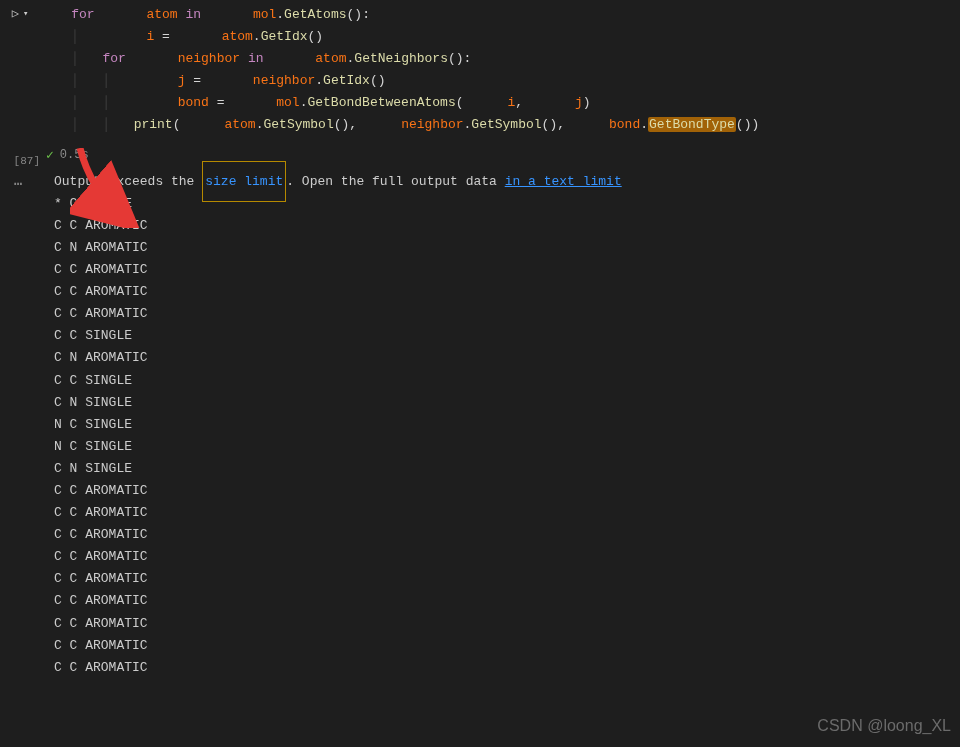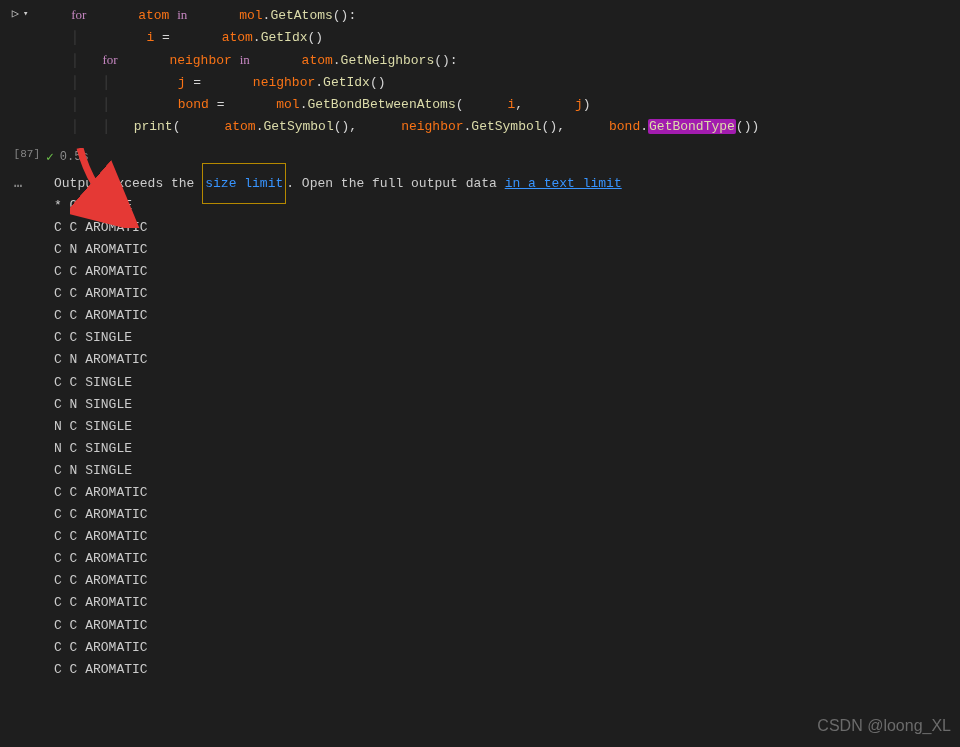--- a/index.html
+++ b/index.html
@@ -3,26 +3,26 @@
 <meta charset="utf-8">
 <style>
   html,body{margin:0;padding:0;background:#1e1e1e;color:#cccccc;font-family:Consolas,"Courier New",monospace;font-size:13px;line-height:1.7;width:960px;height:747px;overflow:hidden;}
   .cell{display:flex;}
   .gutter{width:40px;flex:none;display:flex;flex-direction:column;align-items:center;padding-top:4px;color:#858585;font-size:11px;}
   .gutter .run{color:#cccccc;font-size:12px;display:flex;align-items:center;gap:2px;}
   .gutter .chev{font-size:9px;margin-left:2px;}
   .code-area{flex:1;padding:4px 0 6px 0;}
   pre{margin:0;white-space:pre;font-family:inherit;}
   .indent-guide{color:#404040;}
-  .kw{color:#c586c0;font-family:Liberation Serif, serif;}
+  .kw{color:#c586c0;}
   .var{color:#f97316;margin-left:44px;}
   .func{color:#dcdcaa;margin-top:15px;}
   .plain{color:#d4d4d4;}
-  .hl{background:#a21caf;border-radius:2px;padding:0 1px;}
-  .status-row{display:flex;align-items:flex-start;}
+  .hl{background:#a16207;border-radius:2px;padding:0 1px;}
+  .status-row{display:flex;align-items:flex-end;}
   .status-gutter{width:40px;flex:none;text-align:right;color:#858585;font-size:11px;padding-right:6px;}
   .status-body{flex:1;display:flex;align-items:center;gap:6px;color:#8c8c8c;font-size:12px;padding:2px 0 4px 0;}
   .check{color:#6cc04a;font-size:13px;}
   .output-row{display:flex;}
   .out-gutter{width:40px;flex:none;color:#858585;font-size:14px;text-align:left;padding-left:14px;padding-top:2px;}
   .out-body{flex:1;color:#cccccc;}
   .out-body .line{white-space:pre;}
   .link{color:#3794ff;text-decoration:underline;}
   .sizebox{border:1px solid #b58900;padding:12px 2px;color:#3794ff;}
   .arrow{position:absolute;left:70px;top:148px;pointer-events:none;}

